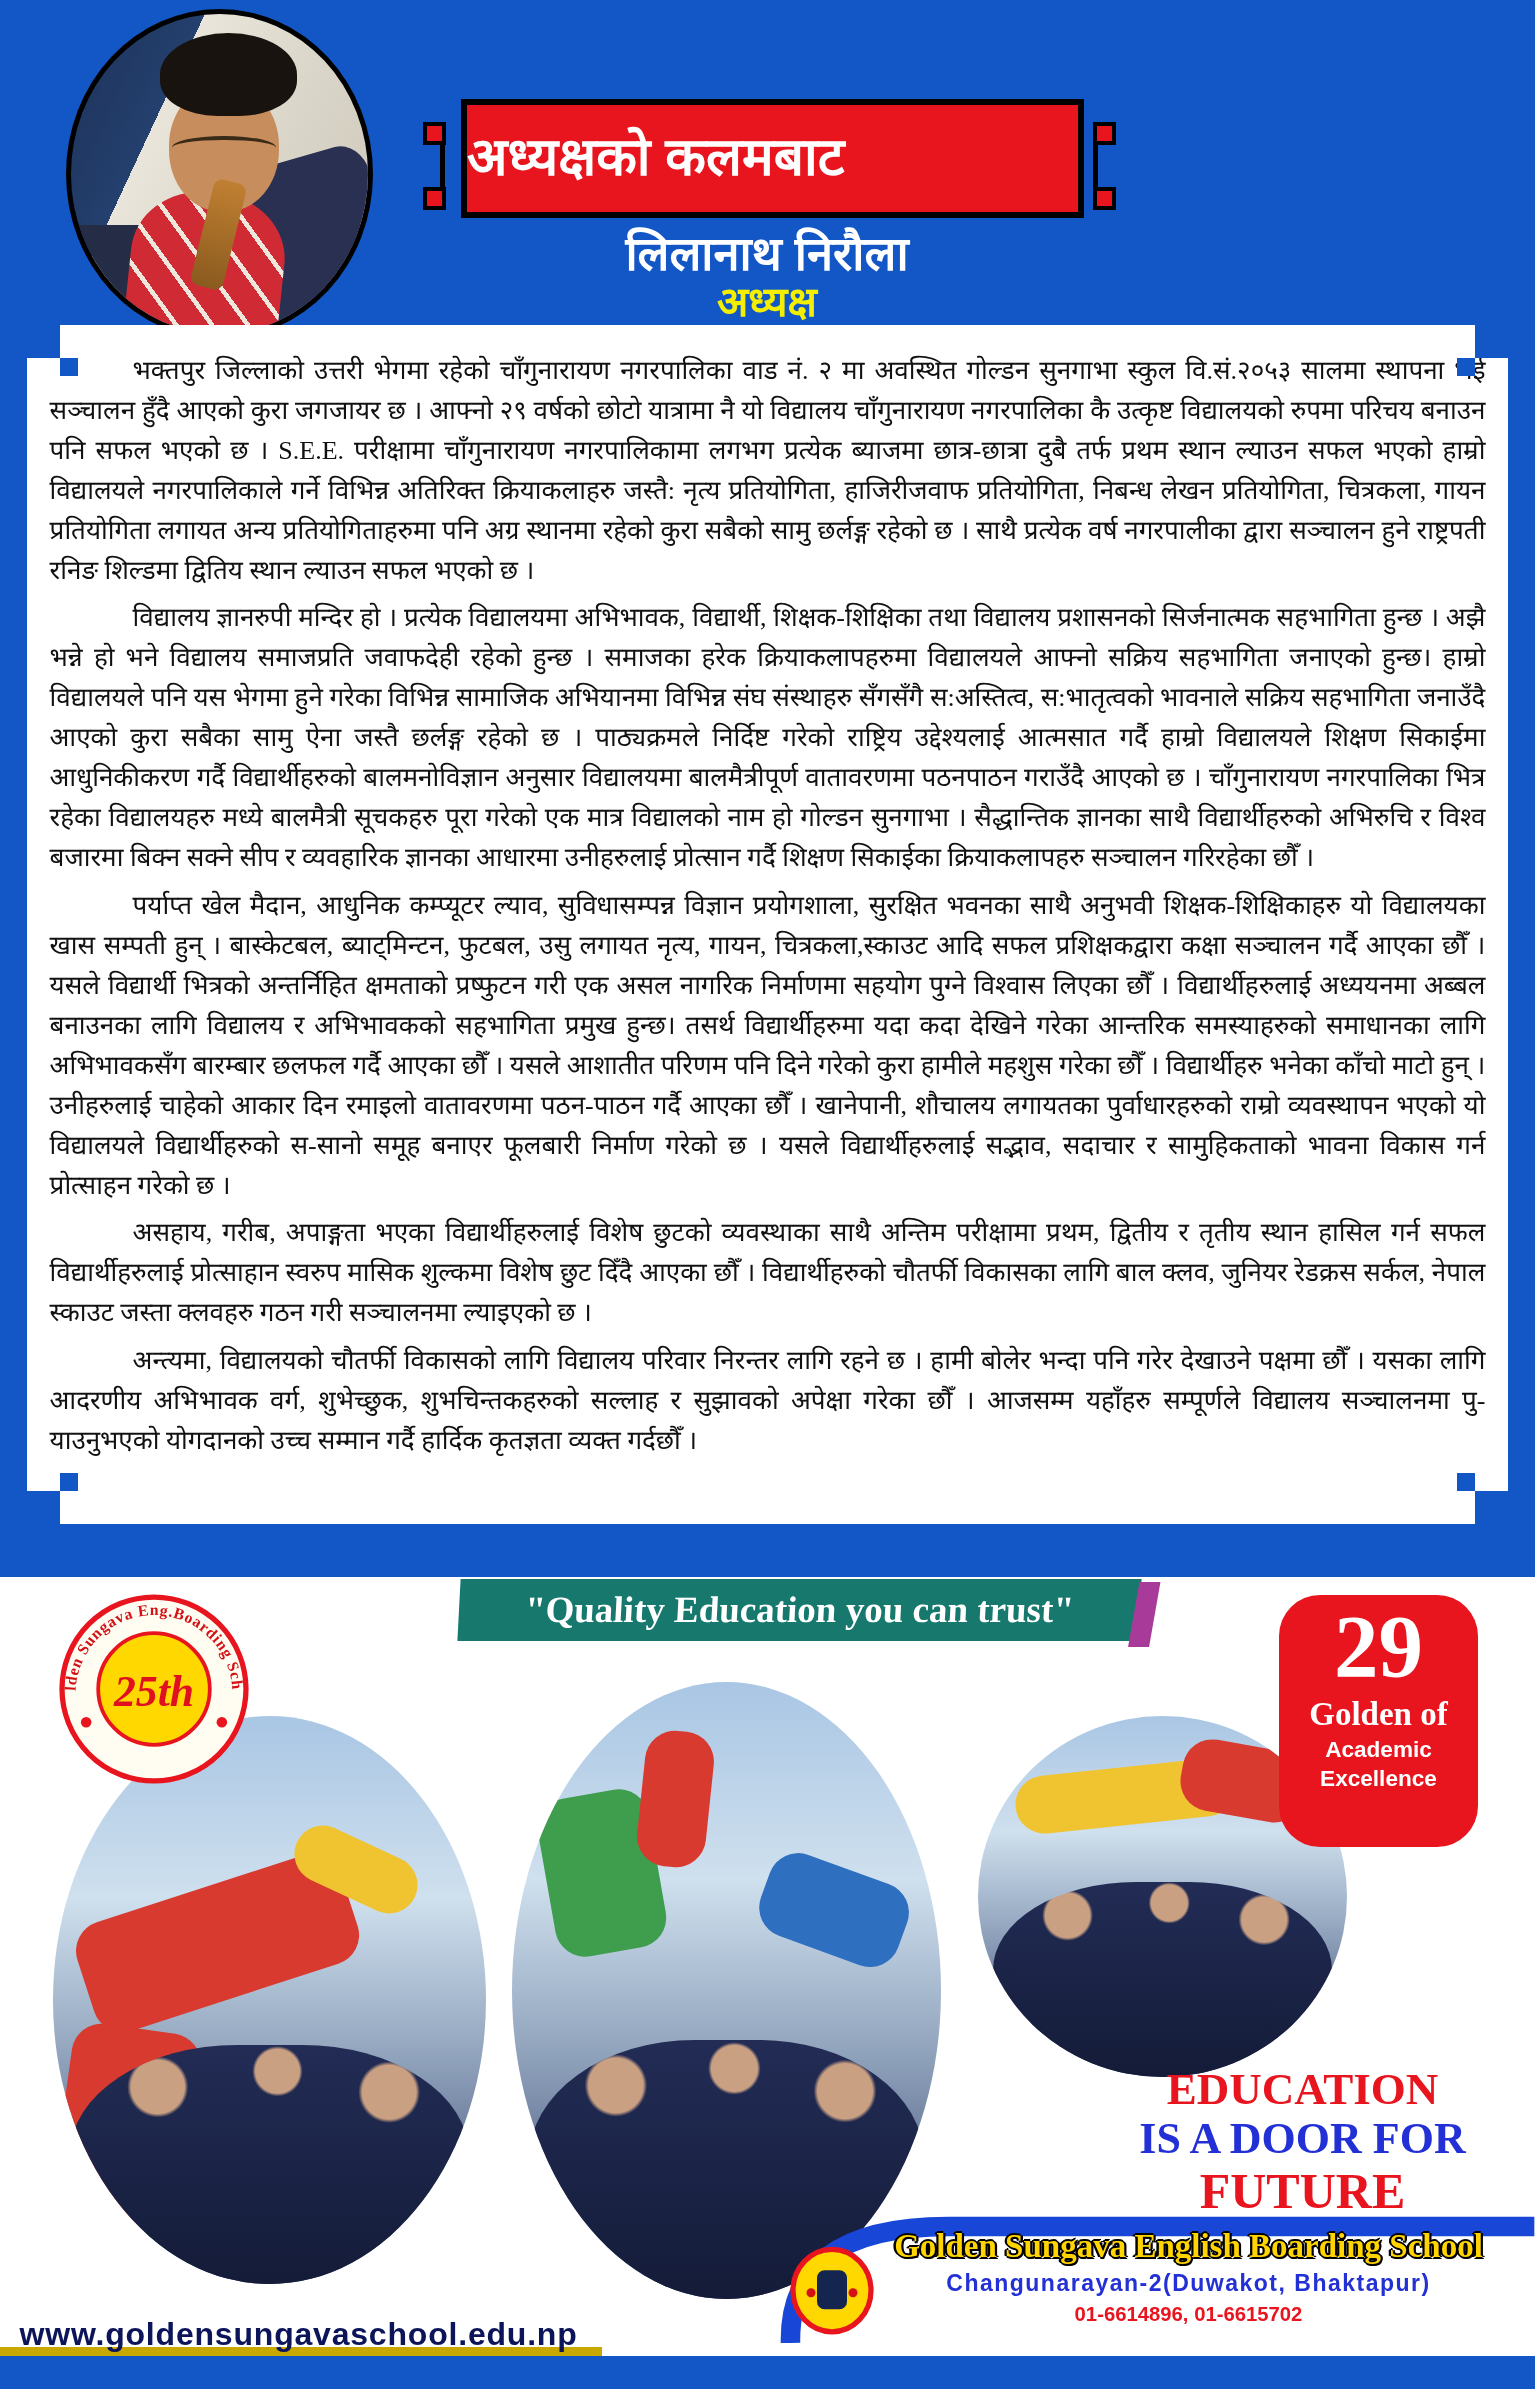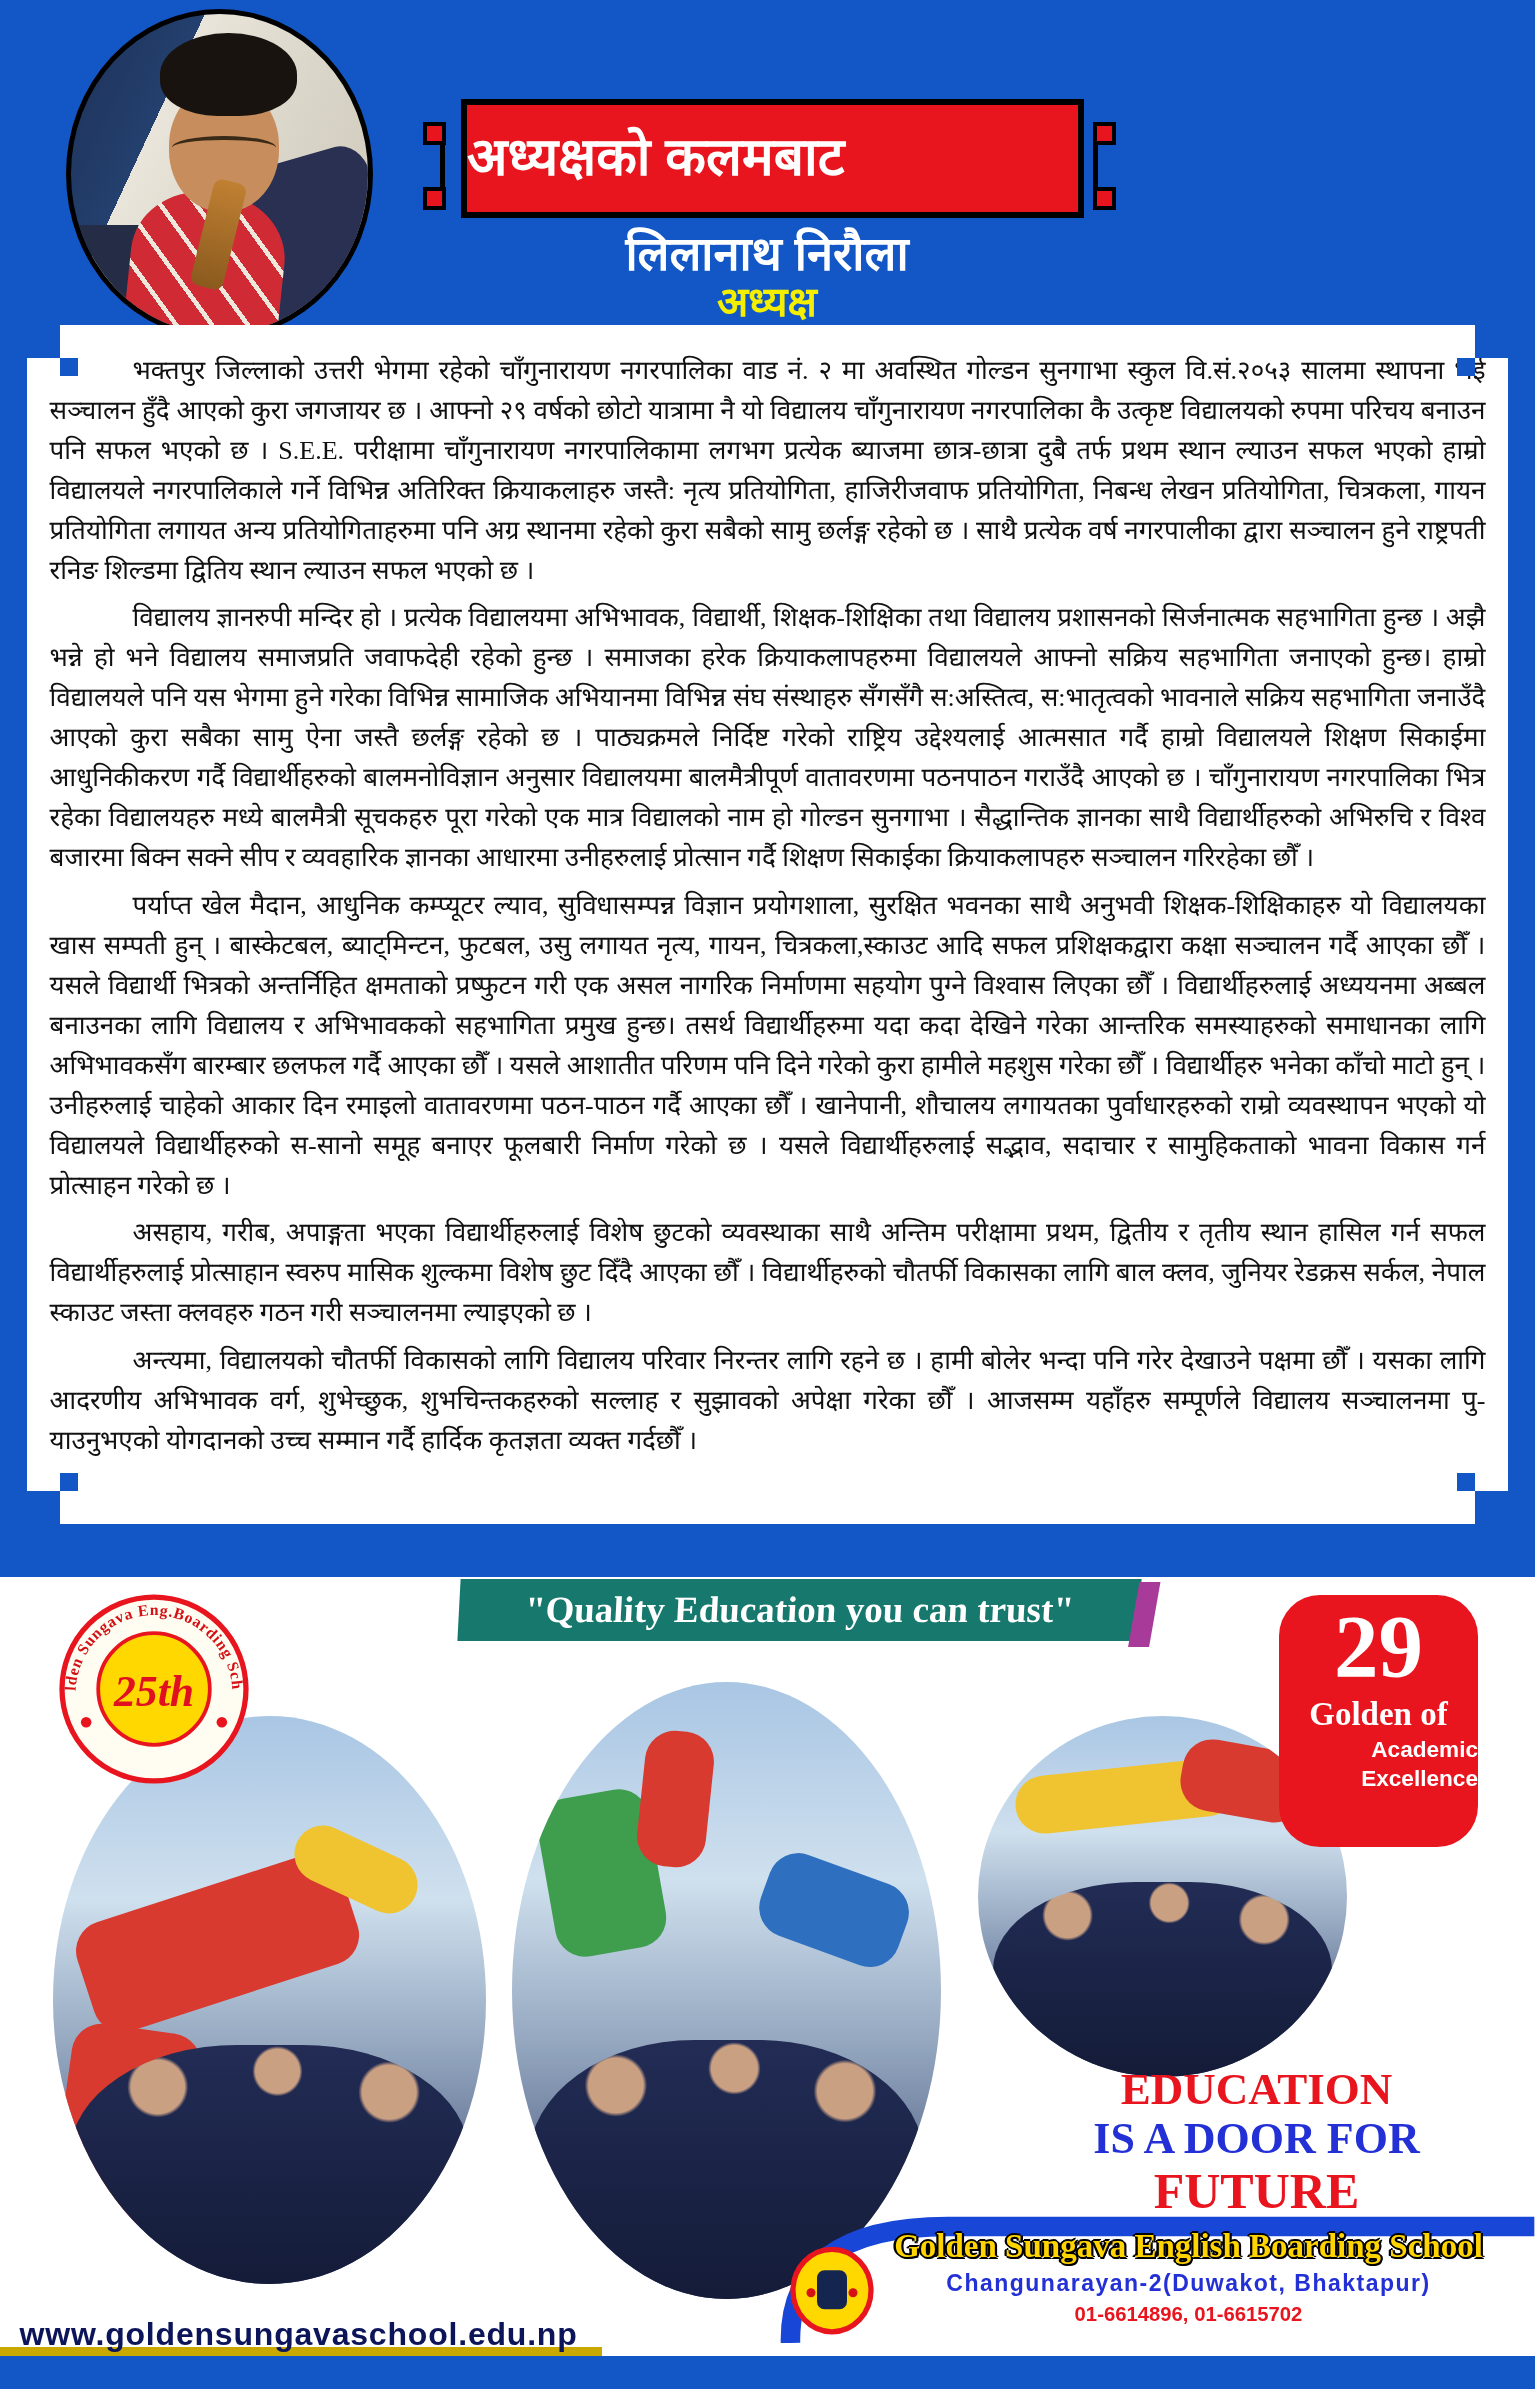--- a/index.html
+++ b/index.html
@@ -46,37 +46,37 @@
   .slogan-banner:after{content:"";position:absolute;right:-15px;top:3px;width:21px;height:65px;
       background:#a83a99;transform:skewX(-7deg);}
   .slogan-banner span{display:block;line-height:62px;font-family:"Liberation Serif",serif;
       font-size:37px;font-weight:bold;color:#fff;}
 
   .logo25{position:absolute;left:59px;top:1594px;z-index:4;}
   .badge29{position:absolute;left:1279px;top:1595px;width:199px;height:252px;background:#e8151f;
       border-radius:41px;text-align:center;color:#fff;z-index:4;}
   .badge29 .num{font-family:"Liberation Serif",serif;font-size:89px;font-weight:bold;line-height:94px;margin-top:4px;}
   .badge29 .l1{font-family:"Liberation Serif",serif;font-size:33px;font-weight:bold;line-height:42px;}
-  .badge29 .l2,.badge29 .l3{font-size:22.6px;font-weight:bold;line-height:29px;text-align:right;}
+  .badge29 .l2,.badge29 .l3{font-size:22.6px;font-weight:bold;line-height:29px;}
 
   .photo{position:absolute;border-radius:50%;overflow:hidden;z-index:2;}
   .photo .sky{position:absolute;left:0;top:0;right:0;bottom:0;
       background:linear-gradient(180deg,#a9c6e4 0%,#cfe0ee 32%,#95a8c0 58%,#303d68 100%);}
   .eq{position:absolute;border-radius:30px;}
   .eq.red{background:#d93a2f;} .eq.yellow{background:#f0c430;} .eq.green{background:#3f9d4e;} .eq.blue{background:#2f6fc0;}
   .kids{position:absolute;bottom:-4%;left:4%;width:92%;height:46%;border-radius:42% 42% 0 0;
       background:radial-gradient(circle at 22% 16%,#caa083 0 7%,transparent 8%),
                  radial-gradient(circle at 52% 10%,#caa083 0 7%,transparent 8%),
                  radial-gradient(circle at 80% 18%,#caa083 0 7%,transparent 8%),
                  linear-gradient(#222c55 0%,#131a36 100%);}
   .photo-left{left:53px;top:1716px;width:433px;height:568px;}
   .photo-middle{left:512px;top:1682px;width:429px;height:617px;}
   .photo-right{left:978px;top:1716px;width:369px;height:361px;}
 
-  .motto{position:absolute;left:1046px;top:2064px;width:421px;text-align:center;z-index:3;
+  .motto{position:absolute;left:1092px;top:2064px;width:421px;text-align:center;z-index:3;
       font-family:"Liberation Serif",serif;font-weight:bold;}
   .motto .m1{font-size:45px;color:#e8151f;line-height:50px;}
   .motto .m2{font-size:44px;color:#2230d6;line-height:50px;}
   .motto .m3{font-size:50px;color:#e8151f;line-height:54px;}
 
   .swoosh{position:absolute;left:756px;top:2204px;z-index:3;}
 
   .school-block{position:absolute;left:865px;top:2228px;width:647px;text-align:center;z-index:4;}
   .school-name{font-family:"Liberation Serif",serif;font-size:33px;font-weight:bold;color:#ffd400;white-space:nowrap;
       text-shadow:-2.3px 0 #000,2.3px 0 #000,0 -2.3px #000,0 2.3px #000,1.5px 1.5px #000,-1.5px -1.5px #000;}

